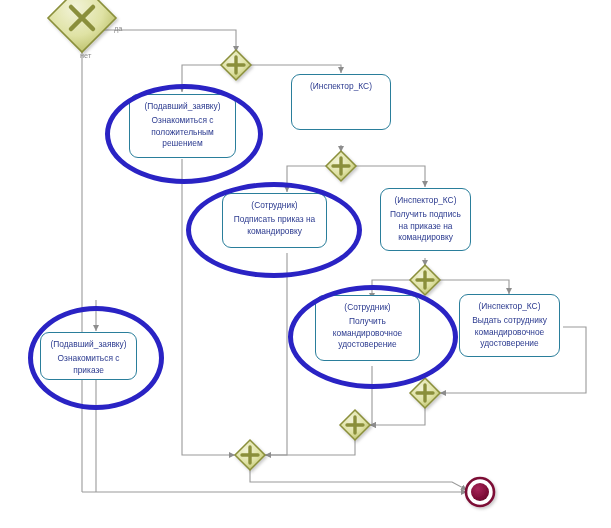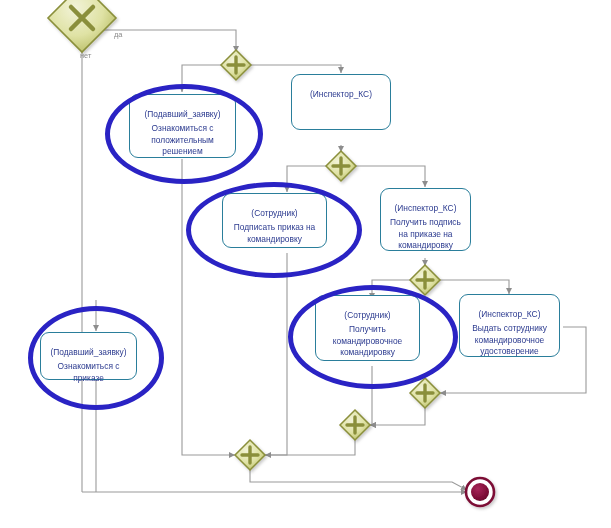--- a/index.html
+++ b/index.html
@@ -27,21 +27,21 @@
   .task {
     position: absolute;
     box-sizing: border-box;
     border: 1.6px solid #2a7e9b;
     border-radius: 9px;
     background: #ffffff;
     color: #2b3a8f;
     text-align: center;
     font-size: 8.4px;
     line-height: 11.4px;
-    padding-top: 14px;
+    padding-top: 6px;
     z-index: 5;
   }
   .task .role {
     display: block;
     font-size: 8.4px;
     color: #2b3a8f;
     margin-bottom: 3px;
     white-space: nowrap;
   }
   .task .label {
@@ -163,21 +163,21 @@
       <path d="M250,440 L265,455 L250,470 L235,455 Z" fill="url(#gwGrad)" stroke="#8a8f3a" stroke-width="1.5"></path>
       <path d="M250,447 L250,463 M242,455 L258,455" stroke="#8a8f3a" stroke-width="3.4" stroke-linecap="round"></path>
     </g>
 
     <g filter="url(#sh)">
       <circle cx="480" cy="492" r="14" fill="#ffffff" stroke="#7b0c35" stroke-width="2.6"></circle>
       <circle cx="480" cy="492" r="9" fill="url(#endGrad)"></circle>
     </g>
   </svg>
 
-  <div class="flowlabel" style="left:114px; top:30px;">да</div>
+  <div class="flowlabel" style="left:114px; top:24px;">да</div>
   <div class="flowlabel" style="left:80px; top:51px;">нет</div>
 
   <div class="highlight-ellipse" style="left:105px; top:84px; width:158px; height:100px;"></div>
   <div class="highlight-ellipse" style="left:186px; top:182px; width:176px; height:96px;"></div>
   <div class="highlight-ellipse" style="left:288px; top:285px; width:170px; height:104px;"></div>
   <div class="highlight-ellipse" style="left:28px; top:306px; width:136px; height:104px;"></div>
 
   <div class="task" style="left:129px; top:94px; width:107px; height:64px;">
     <span class="role">(Подавший_заявку)</span>
     <span class="label">Ознакомиться с положительным решением</span>
@@ -192,21 +192,21 @@
     <span class="label">Подписать приказ на командировку</span>
   </div>
 
   <div class="task" style="left:380px; top:188px; width:91px; height:63px;">
     <span class="role">(Инспектор_КС)</span>
     <span class="label">Получить подпись на приказе на командировку</span>
   </div>
 
   <div class="task" style="left:315px; top:295px; width:105px; height:66px;">
     <span class="role">(Сотрудник)</span>
-    <span class="label">Получить командировочное командировку</span>
+    <span class="label">Получить командировочное удостоверение</span>
   </div>
 
   <div class="task" style="left:459px; top:294px; width:101px; height:63px;">
     <span class="role">(Инспектор_КС)</span>
     <span class="label">Выдать сотруднику командировочное удостоверение</span>
   </div>
 
   <div class="task" style="left:40px; top:332px; width:97px; height:48px;">
     <span class="role">(Подавший_заявку)</span>
     <span class="label">Ознакомиться с приказе</span>

